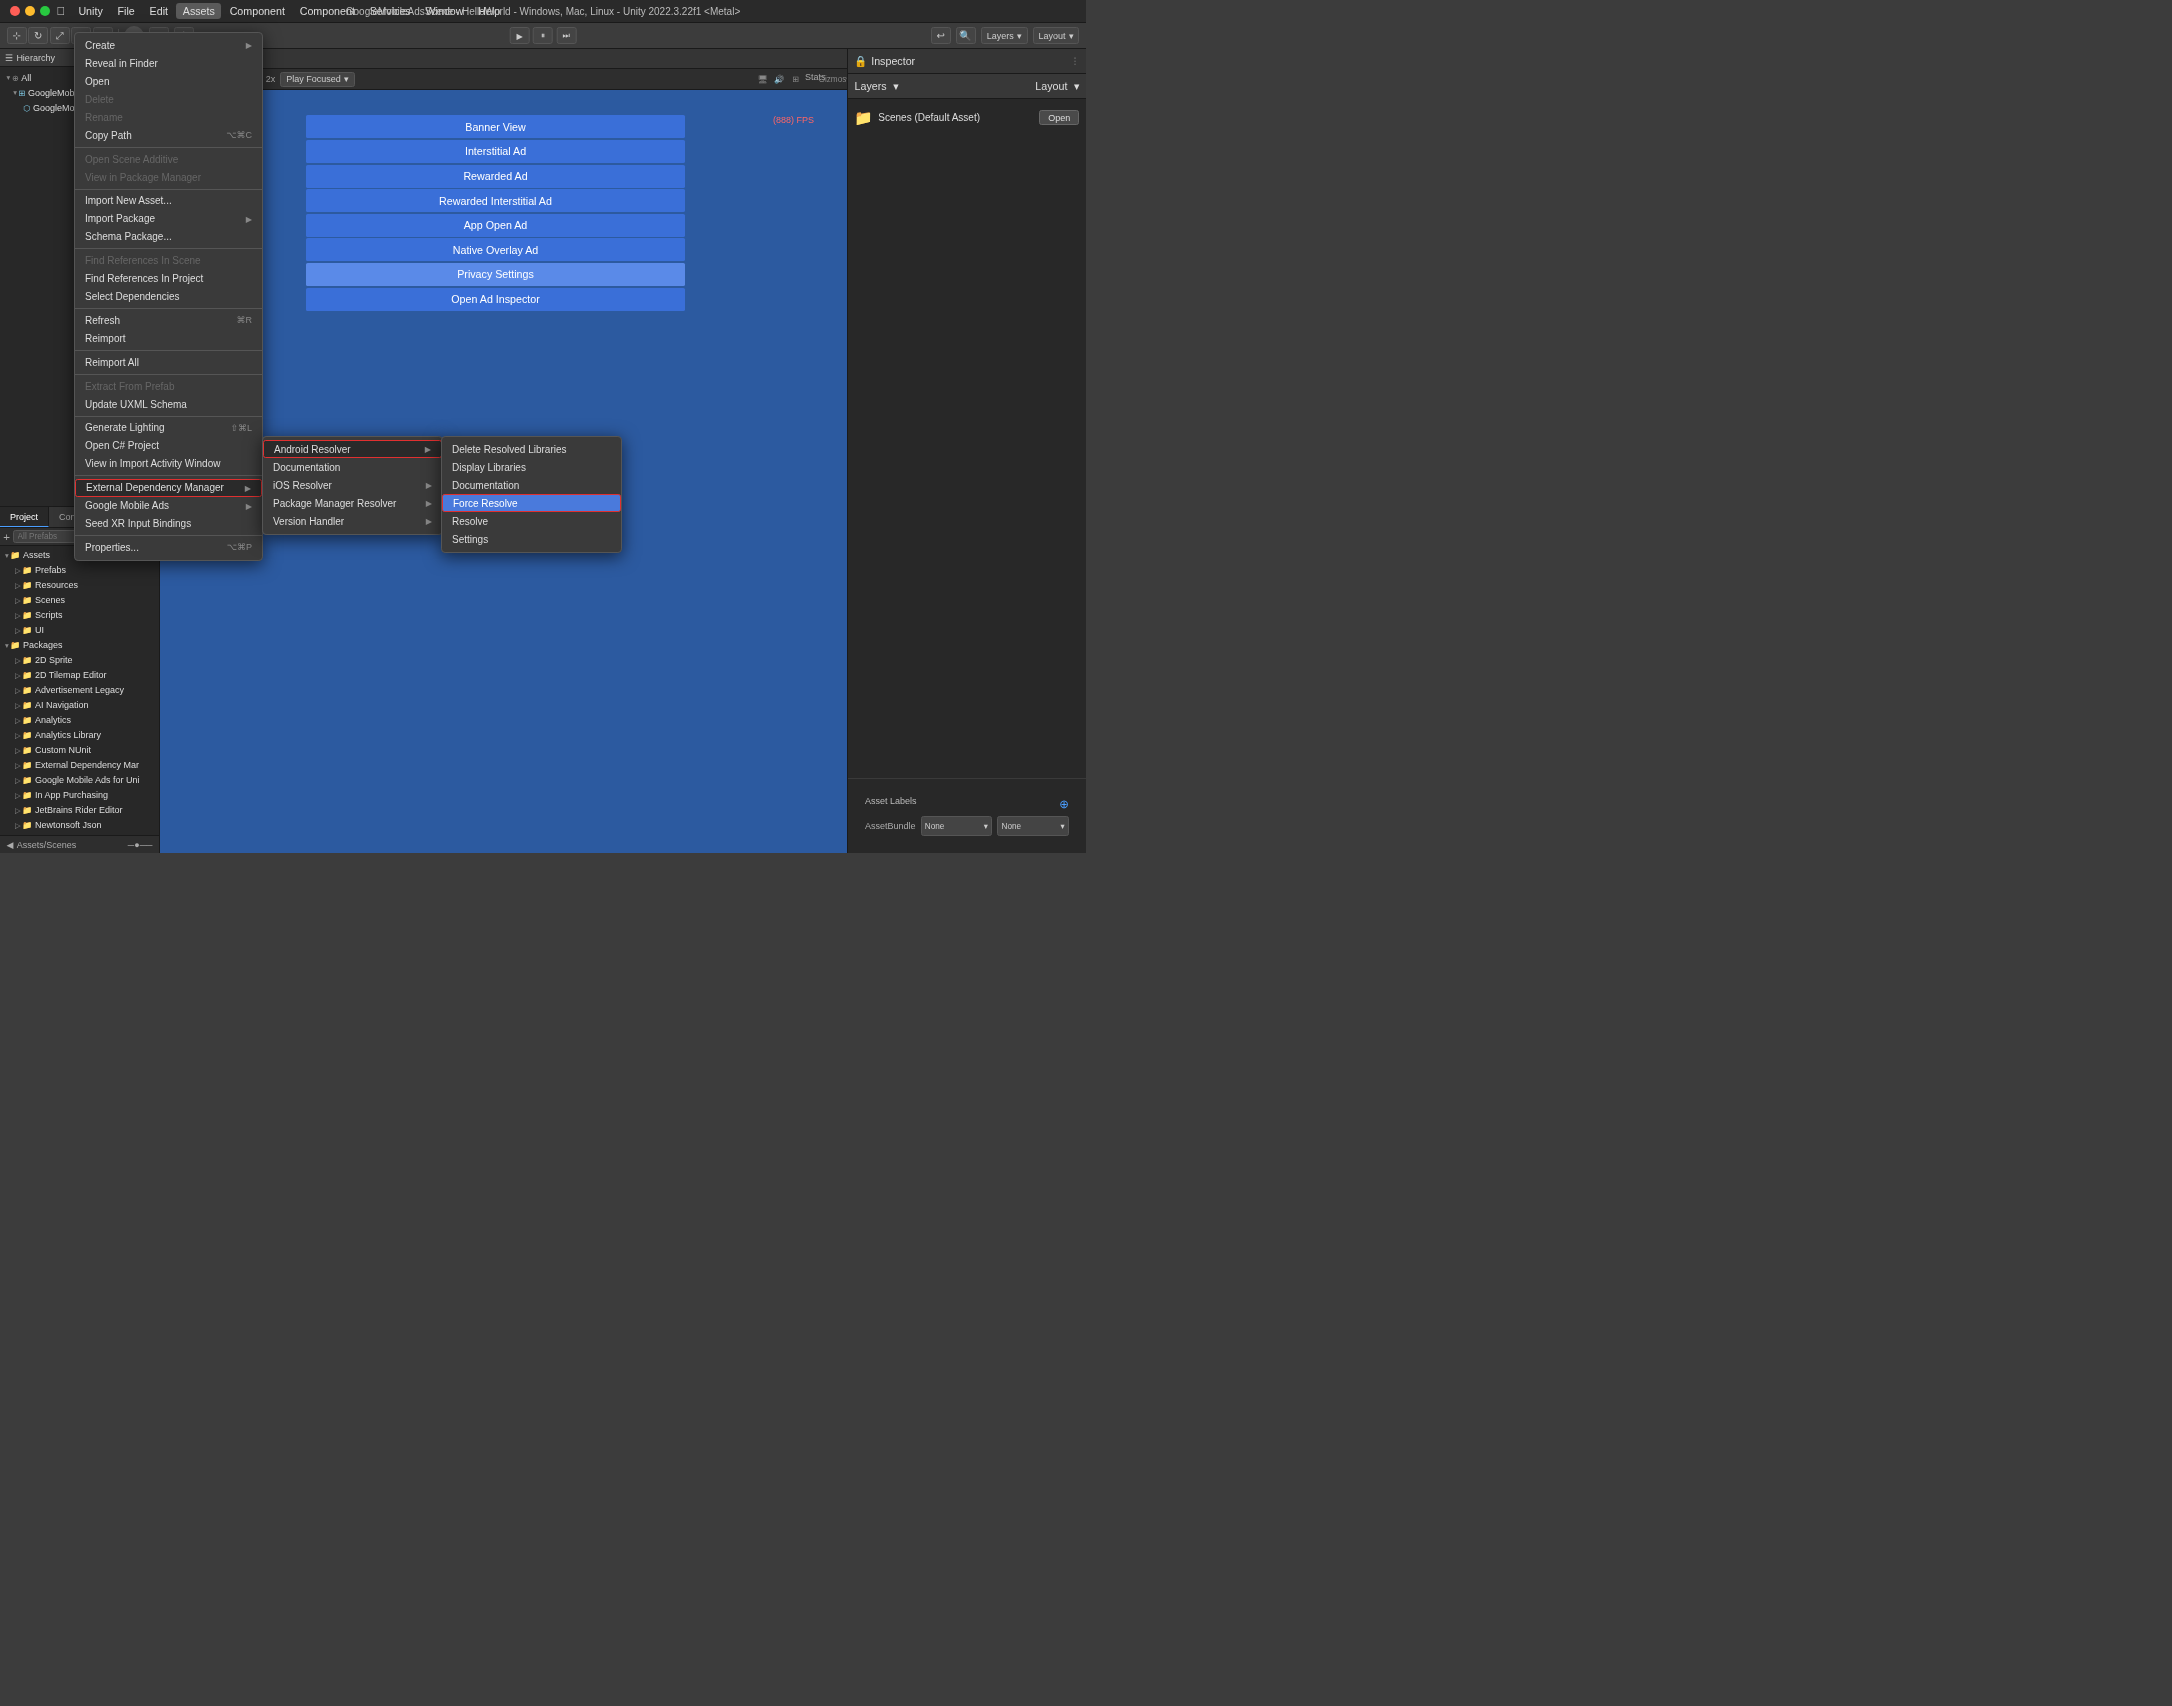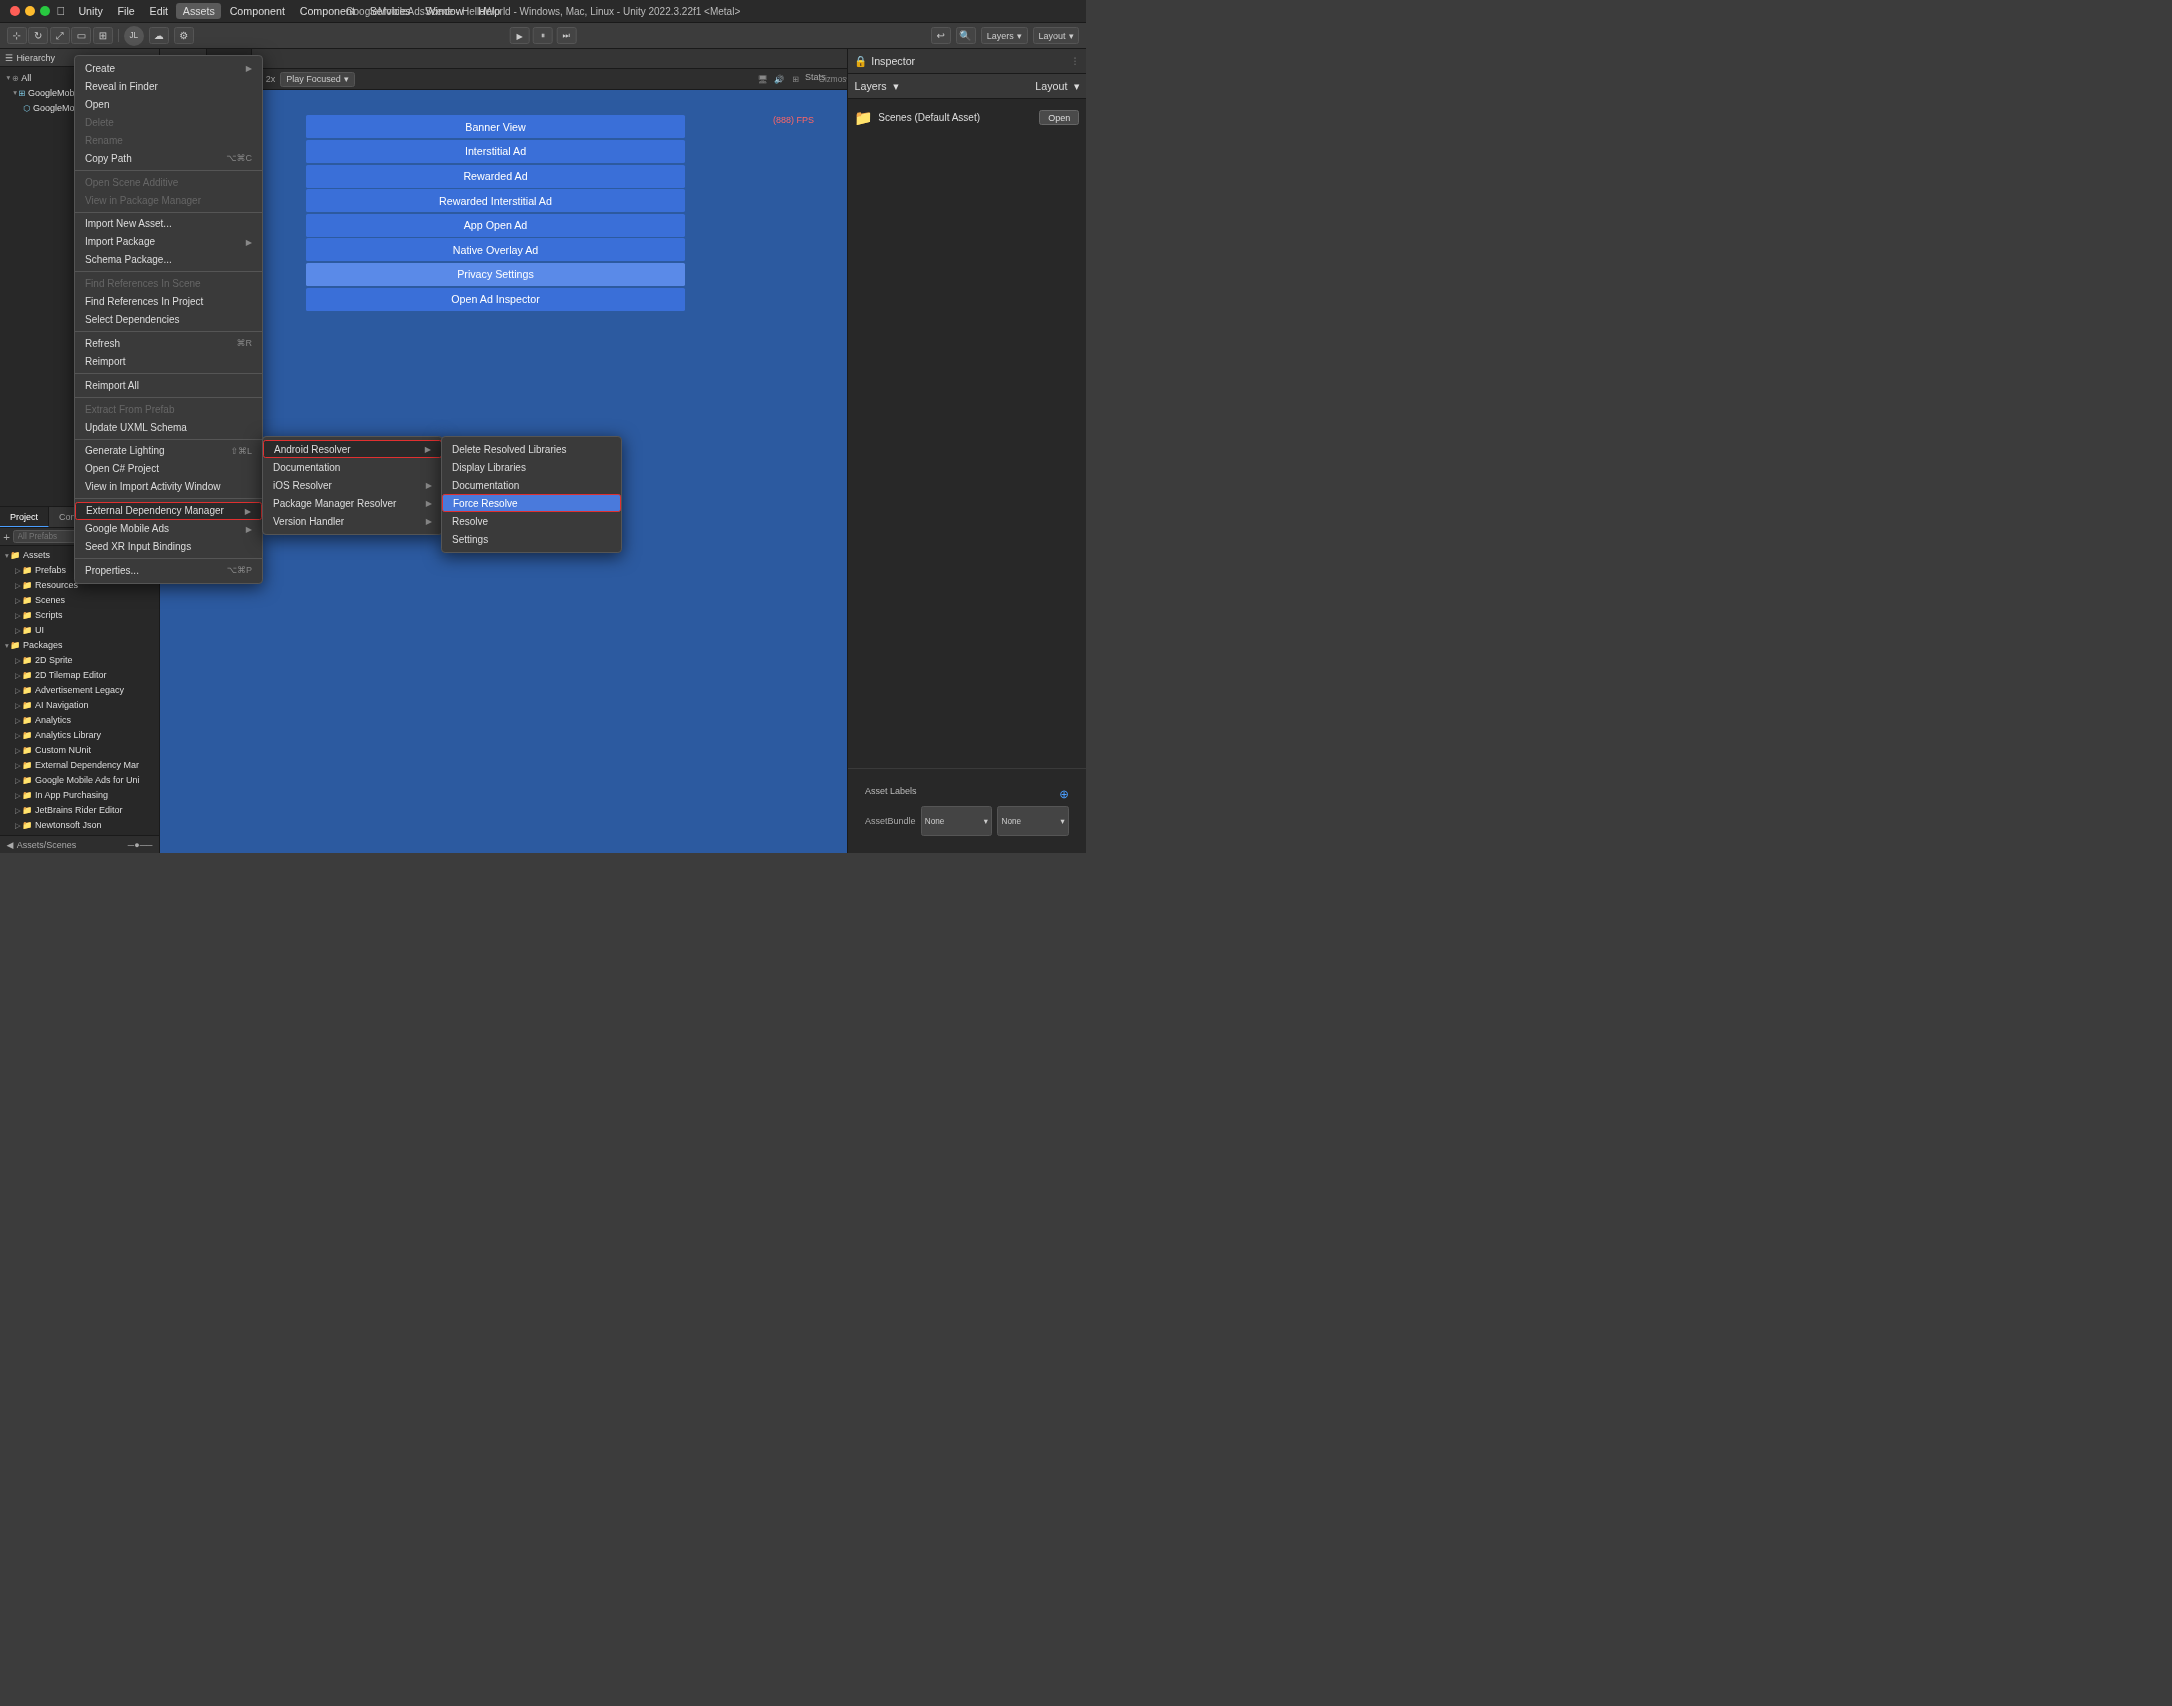--- a/index.html
+++ b/index.html
@@ -297,21 +297,21 @@
     .asset-labels-title { font-size: 9px; color: #bbb; margin-bottom: 5px; }
     .asset-bundle-row {
       display: flex;
       align-items: center;
       gap: 5px;
       font-size: 9px;
       color: #aaa;
     }
     .asset-dropdown {
       flex: 1;
-      height: 30px;
+      height: 20px;
       background: #444;
       border: 0.8px solid #555;
       border-radius: 2.5px;
       display: flex;
       align-items: center;
       padding: 0 3.3px;
       font-size: 8.2px;
       color: #ccc;
       justify-content: space-between;
     }
@@ -742,21 +742,21 @@
           <span>▾</span>
         </div>
       </div>
     </div>
   </div>
 
 </div>
 
 <div class="context-menu-overlay">
 
-  <div class="context-menu" style="left:74px; top:55px; width:189px;">
+  <div class="context-menu" style="left:74px; top:32px; width:189px;">
     <div class="menu-section-item">
       <span>Create</span>
       <span class="arrow">▶</span>
     </div>
     <div class="menu-section-item">
       <span>Reveal in Finder</span>
     </div>
     <div class="menu-section-item">
       <span>Open</span>
     </div>

